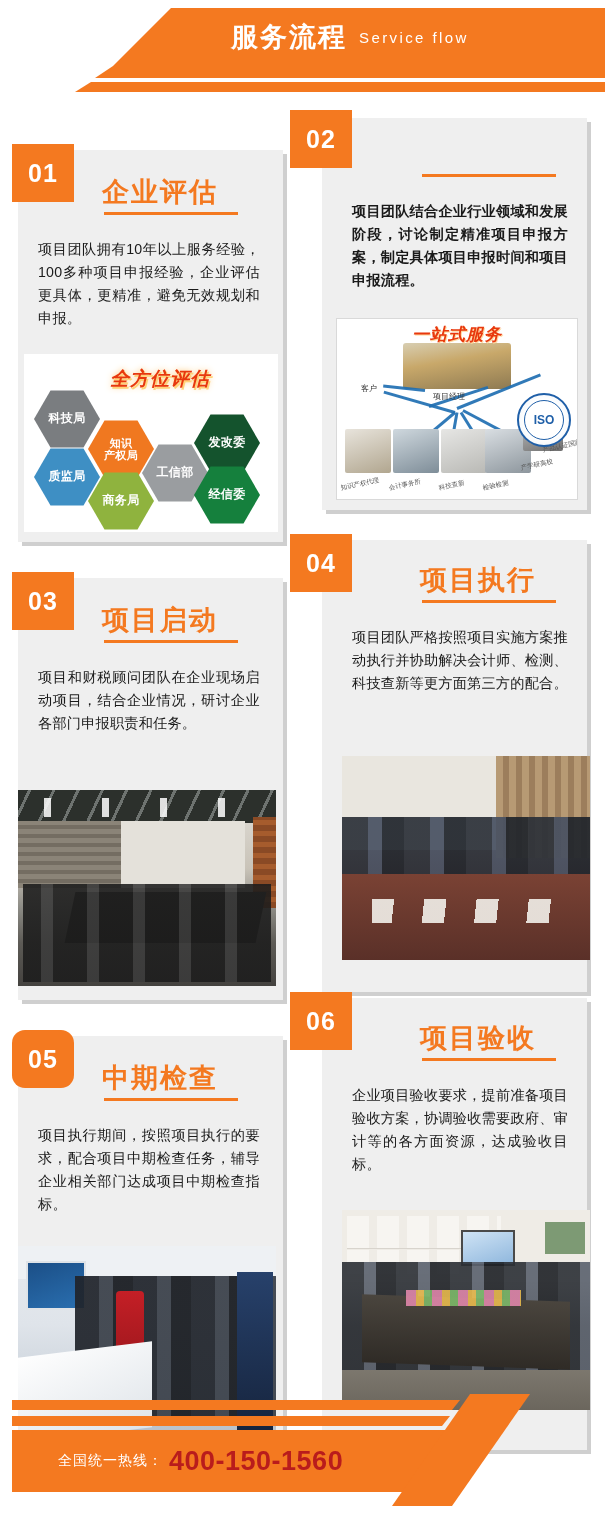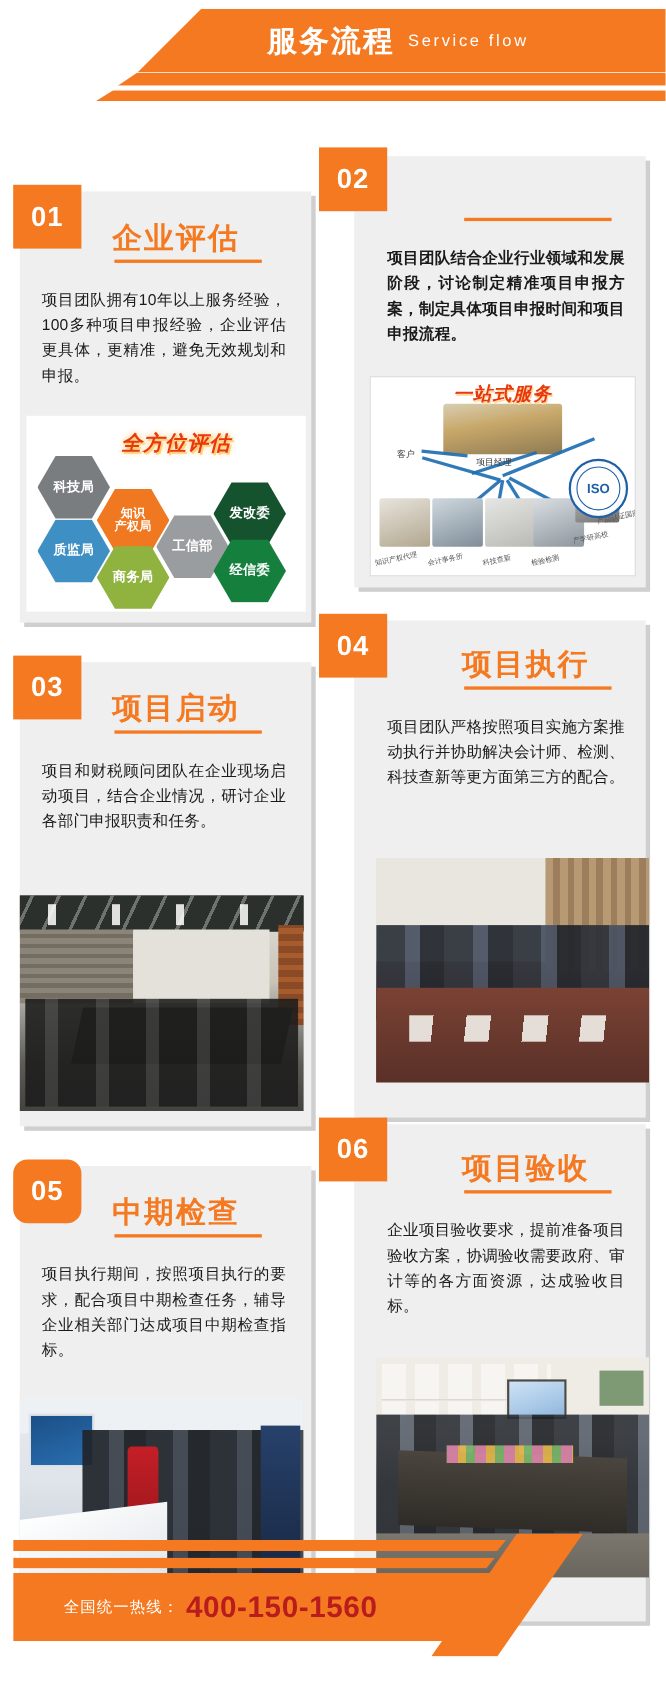--- a/index.html
+++ b/index.html
@@ -5,21 +5,21 @@
 <style>
   html,body{margin:0;padding:0;background:#ffffff;}
   body{
     width:605px;height:1538px;position:relative;overflow:hidden;
     font-family:"Liberation Sans","DejaVu Sans",sans-serif;
     -webkit-font-smoothing:antialiased;
   }
   .page{position:absolute;inset:0;background:#fff;}
 
   
-  .header{position:absolute;left:15px;top:8px;width:526px;height:92px;}
+  .header{position:absolute;left:3px;top:8px;width:526px;height:92px;}
   .hdr-bar{
     position:absolute;left:0;top:0;width:605px;height:58px;
     background:#F47920;
     clip-path:polygon(168px 0, 605px 0, 605px 58px, 110px 58px);
   }
   .hdr-bar2{
     position:absolute;left:0;top:58px;width:605px;height:12px;
     background:#F47920;
     clip-path:polygon(110px 0, 605px 0, 605px 12px, 92px 12px);
   }
@@ -37,21 +37,21 @@
     color:#ffffff;font-size:27px;font-weight:bold;letter-spacing:2px;
     line-height:1;white-space:nowrap;
   }
   .hdr-sub{
     color:#ffffff;font-size:15px;letter-spacing:2.4px;margin-left:12px;
     line-height:1;white-space:nowrap;font-weight:normal;
   }
 
   
   .grid{position:absolute;left:0;top:100px;width:605px;height:1300px;}
-  .card{position:absolute;margin-top:24px;}
+  .card{position:absolute;}
   .card-box{
     position:absolute;left:0;top:0;right:0;bottom:0;
     background:#EFEFEF;
     box-shadow:4px 4px 0 0 #CFCFCF;
   }
   .badge{
     position:absolute;width:62px;height:58px;background:#F47920;
     display:flex;align-items:center;justify-content:center;
     color:#ffffff;font-size:25px;font-weight:bold;letter-spacing:1px;
     z-index:6;

